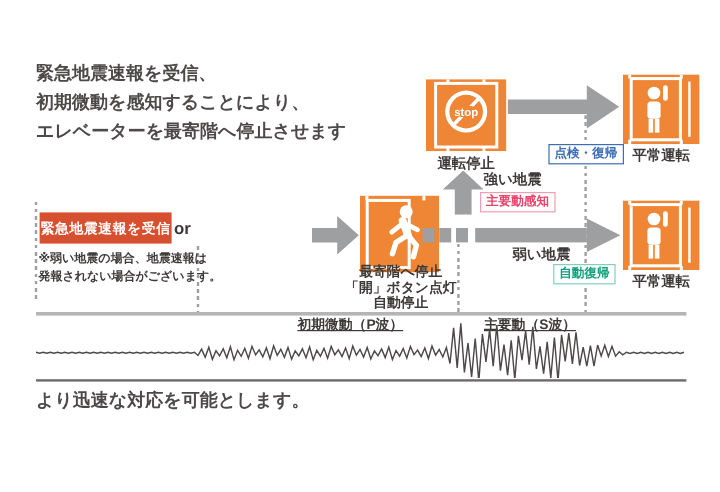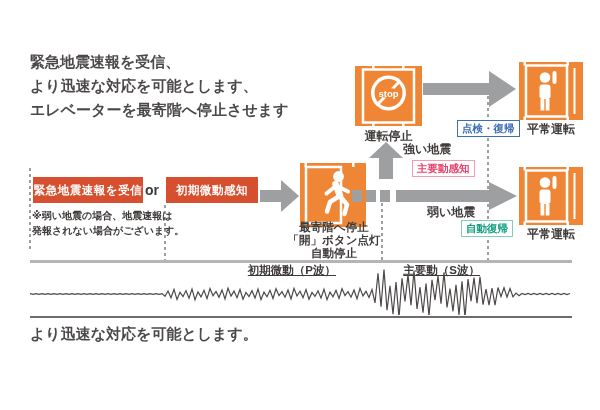--- a/index.html
+++ b/index.html
@@ -30,21 +30,21 @@
   .wavelbl{font-size:11.5px;font-weight:bold;text-align:right;color:var(--c-dark);text-decoration:underline;}
   .hline{height:2px;}
 </style>
 </head>
 <body>
 
 <div class="stage">
 
   <div class="abs hdr">
     <div>緊急地震速報を受信、</div>
-    <div>より迅速な対応を可能とします、</div>
+    <div>初期微動を感知することにより、</div>
     <div>エレベーターを最寄階へ停止させます</div>
   </div>
 
   <div class="abs vdash" style="left:29px;top:168px;height:82px;"></div>
   <div class="abs vdash" style="left:164px;top:205px;height:57px;"></div>
   <div class="abs vdash" style="left:381px;top:203px;height:59px;"></div>
   <div class="abs vdash" style="left:487px;top:96px;height:166px;"></div>
 
   <svg class="abs" style="left:355px;top:66px;" width="67" height="60" viewBox="0 0 67 60">
     <rect width="67" height="60" fill="var(--c-orange)"></rect>
@@ -77,21 +77,20 @@
     <circle cx="26" cy="15.5" r="5.3" fill="#fff"></circle>
     <rect x="20.5" y="22.5" width="11" height="14.5" rx="3" fill="#fff"></rect>
     <rect x="33.5" y="9" width="4" height="13" rx="2" fill="#fff"></rect>
     <rect x="21.5" y="37" width="3.8" height="11.5" fill="#fff"></rect>
     <rect x="26.7" y="37" width="3.8" height="11.5" fill="#fff"></rect>
   </svg>
   <div class="abs lbl" style="left:511px;top:121px;width:80px;">平常運転</div>
 
   <div class="abs redbox" style="left:33px;top:177px;width:110px;height:26px;">緊急地震速報を受信</div>
   <div class="abs or" style="left:145px;top:182px;">or</div>
-  <div class="abs redbox" style="left:166px;top:177px;width:92px;height:26px;">初期微動感知</div>
   <div class="abs note" style="left:32px;top:209px;">
     <div>※弱い地震の場合、地震速報は</div>
     <div>発報されない場合がございます。</div>
   </div>
 
   <svg class="abs" style="left:260px;top:178px;" width="40" height="36" viewBox="0 0 40 36">
     <polygon points="0,12 21,12 21,2 39,18 21,34 21,24 0,24" fill="var(--c-arrow)"></polygon>
   </svg>
 
   <svg class="abs" style="left:300px;top:163px;" width="66" height="64" viewBox="0 0 66 64">
@@ -113,21 +112,21 @@
   <div class="abs runlbl" style="left:272px;top:221px;width:124px;">
     <div>最寄階へ停止</div>
     <div>「開」ボタン点灯</div>
     <div>自動停止</div>
   </div>
 
   <svg class="abs" style="left:369px;top:142px;" width="34" height="37" viewBox="0 0 34 37">
     <polygon points="17,0 34,16 24,16 24,37 10,37 10,16 0,16" fill="var(--c-arrow)"></polygon>
   </svg>
   <div class="abs lbl-sm" style="left:403px;top:141px;">強い地震</div>
-  <div class="abs badge badge-pink" style="left:412px;top:160px;">主要動感知</div>
+  <div class="abs badge badge-pink" style="left:400px;top:160px;">主要動感知</div>
 
   <svg class="abs" style="left:352px;top:182px;" width="166" height="28" viewBox="0 0 166 28">
     <rect x="0" y="8" width="10" height="12" fill="var(--c-arrow)"></rect>
     <rect x="14" y="8" width="10" height="12" fill="var(--c-arrow)"></rect>
     <rect x="28" y="8" width="10" height="12" fill="var(--c-arrow)"></rect>
     <rect x="44" y="8" width="93" height="12" fill="var(--c-arrow)"></rect>
     <polygon points="137,0 165,14 137,28" fill="var(--c-arrow)"></polygon>
   </svg>
   <div class="abs lbl-sm" style="left:427px;top:204px;">弱い地震</div>
   <div class="abs badge badge-teal" style="left:461px;top:220px;">自動復帰</div>

